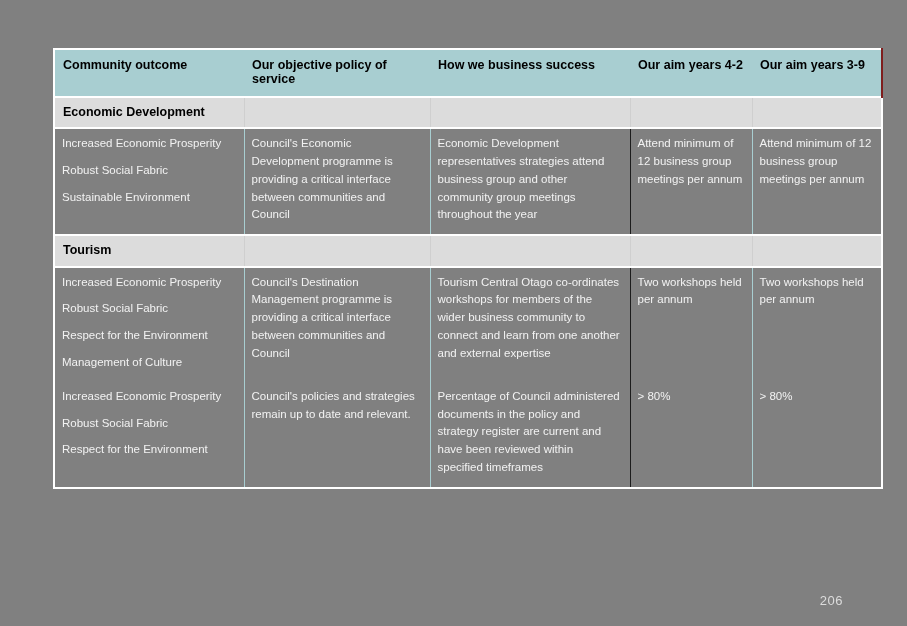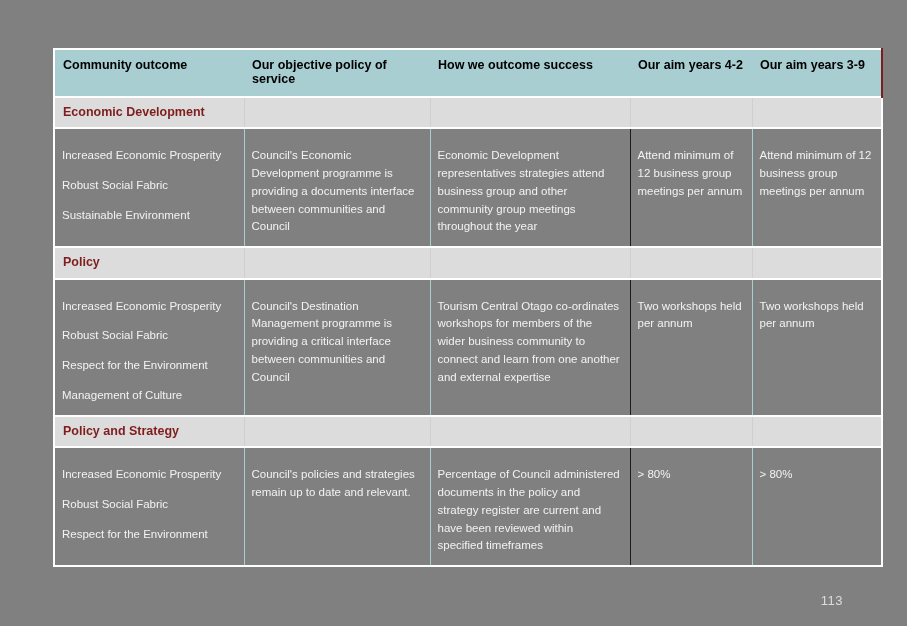--- a/index.html
+++ b/index.html
@@ -59,21 +59,21 @@
   tr.head-row td.first {
     border-left: 2px solid #ffffff;
   }
   tr.head-row td.last {
     border-right: 2px solid #7f1d1d;
   }
 
   
   tr.section-row td {
     background: #dcdcdc;
-    color: #7f1d1d;
+    color: #000000;
     font-weight: bold;
     font-size: 12.5px;
     padding: 7px 8px 8px 8px;
     vertical-align: middle;
     line-height: 1.15;
     border: 0;
     border-top: 2px solid #ffffff;
     border-bottom: 2px solid #ffffff;
   }
   tr.section-row td.first { border-left: 2px solid #ffffff; }
@@ -96,21 +96,21 @@
   }
   tr.body-row td.last {
     border-right: 2px solid #ffffff;
     border-left: 1px solid #a8ced1;
   }
   tr.body-row td.darkline {
     border-left: 1px solid #1c1c1c;
   }
 
   tr.body-row td p {
-    margin: 12px 0 9px 0;
+    margin: 0 0 9px 0;
   }
   tr.body-row td p:last-child { margin-bottom: 0; }
 
   
   td.outcomes p { margin: 0 0 11px 0; }
 
   
   tr.last-row td {
     border-bottom: 2px solid #ffffff;
   }
@@ -138,55 +138,55 @@
           <col class="c2">
           <col class="c3">
           <col class="c4">
           <col class="c5">
       </colgroup>
       <tbody>
 
         <tr class="head-row">
           <td class="first">Community outcome</td>
           <td>Our objective policy of service</td>
-          <td>How we outcome success</td>
+          <td>How we business success</td>
           <td>Our aim years 4-2</td>
           <td class="last">Our aim years 3-9</td>
         </tr>
 
         <tr class="section-row">
           <td class="first">Economic Development</td>
           <td class="divline"></td>
           <td class="divline"></td>
           <td class="divline"></td>
           <td class="divline last"></td>
         </tr>
 
         <tr class="body-row">
           <td class="first outcomes">
             <p>Increased Economic Prosperity</p>
             <p>Robust Social Fabric</p>
             <p>Sustainable Environment</p>
           </td>
           <td>
-            <p>Council's Economic Development programme is providing a documents interface between communities and Council</p>
+            <p>Council's Economic Development programme is providing a critical interface between communities and Council</p>
           </td>
           <td>
             <p>Economic Development representatives strategies attend business group and other community group meetings throughout the year</p>
           </td>
           <td class="darkline">
             <p>Attend minimum of 12 business group meetings per annum</p>
           </td>
           <td class="last">
             <p>Attend minimum of 12 business group meetings per annum</p>
           </td>
         </tr>
 
         <tr class="section-row">
-          <td class="first">Policy</td>
+          <td class="first">Tourism</td>
           <td class="divline"></td>
           <td class="divline"></td>
           <td class="divline"></td>
           <td class="divline last"></td>
         </tr>
 
         <tr class="body-row">
           <td class="first outcomes">
             <p>Increased Economic Prosperity</p>
             <p>Robust Social Fabric</p>
@@ -200,27 +200,20 @@
             <p>Tourism Central Otago co-ordinates workshops for members of the wider business community to connect and learn from one another and external expertise</p>
           </td>
           <td class="darkline">
             <p>Two workshops held per annum</p>
           </td>
           <td class="last">
             <p>Two workshops held per annum</p>
           </td>
         </tr>
 
-        <tr class="section-row">
-          <td class="first">Policy and Strategy</td>
-          <td class="divline"></td>
-          <td class="divline"></td>
-          <td class="divline"></td>
-          <td class="divline last"></td>
-        </tr>
 
         <tr class="body-row last-row">
           <td class="first outcomes">
             <p>Increased Economic Prosperity</p>
             <p>Robust Social Fabric</p>
             <p>Respect for the Environment</p>
           </td>
           <td>
             <p>Council's policies and strategies remain up to date and relevant.</p>
           </td>
@@ -232,15 +225,15 @@
           </td>
           <td class="last">
             <p>&gt; 80%</p>
           </td>
         </tr>
 
       </tbody>
     </table>
   </div>
 
-  <div class="page-number">113</div>
+  <div class="page-number">206</div>
 
 </div>
 
 </body></html>

